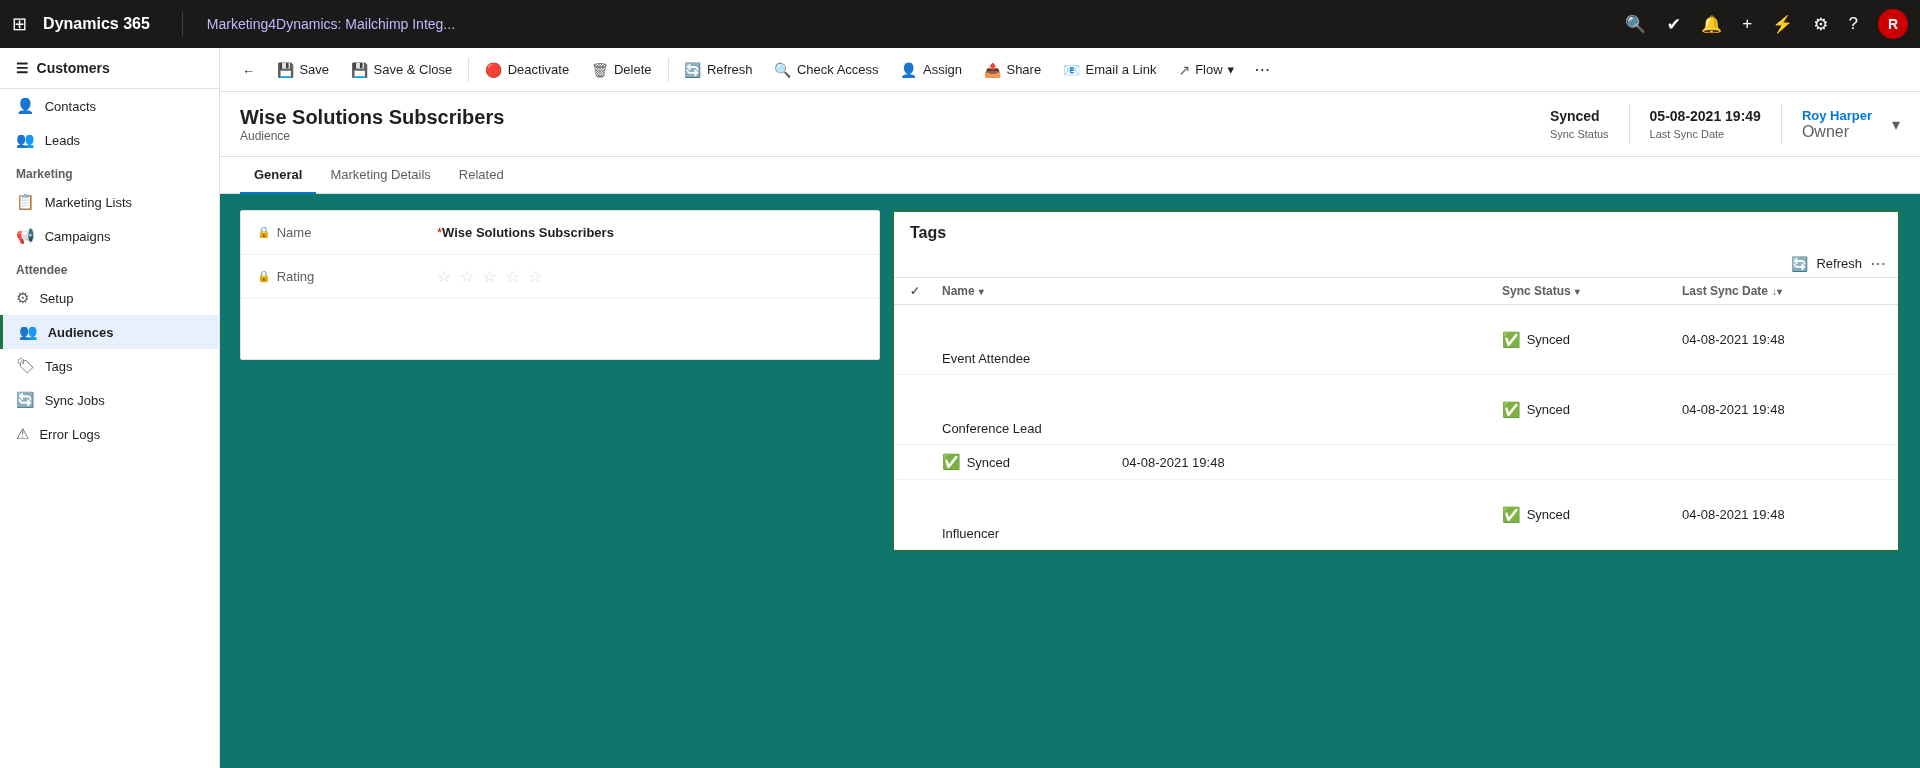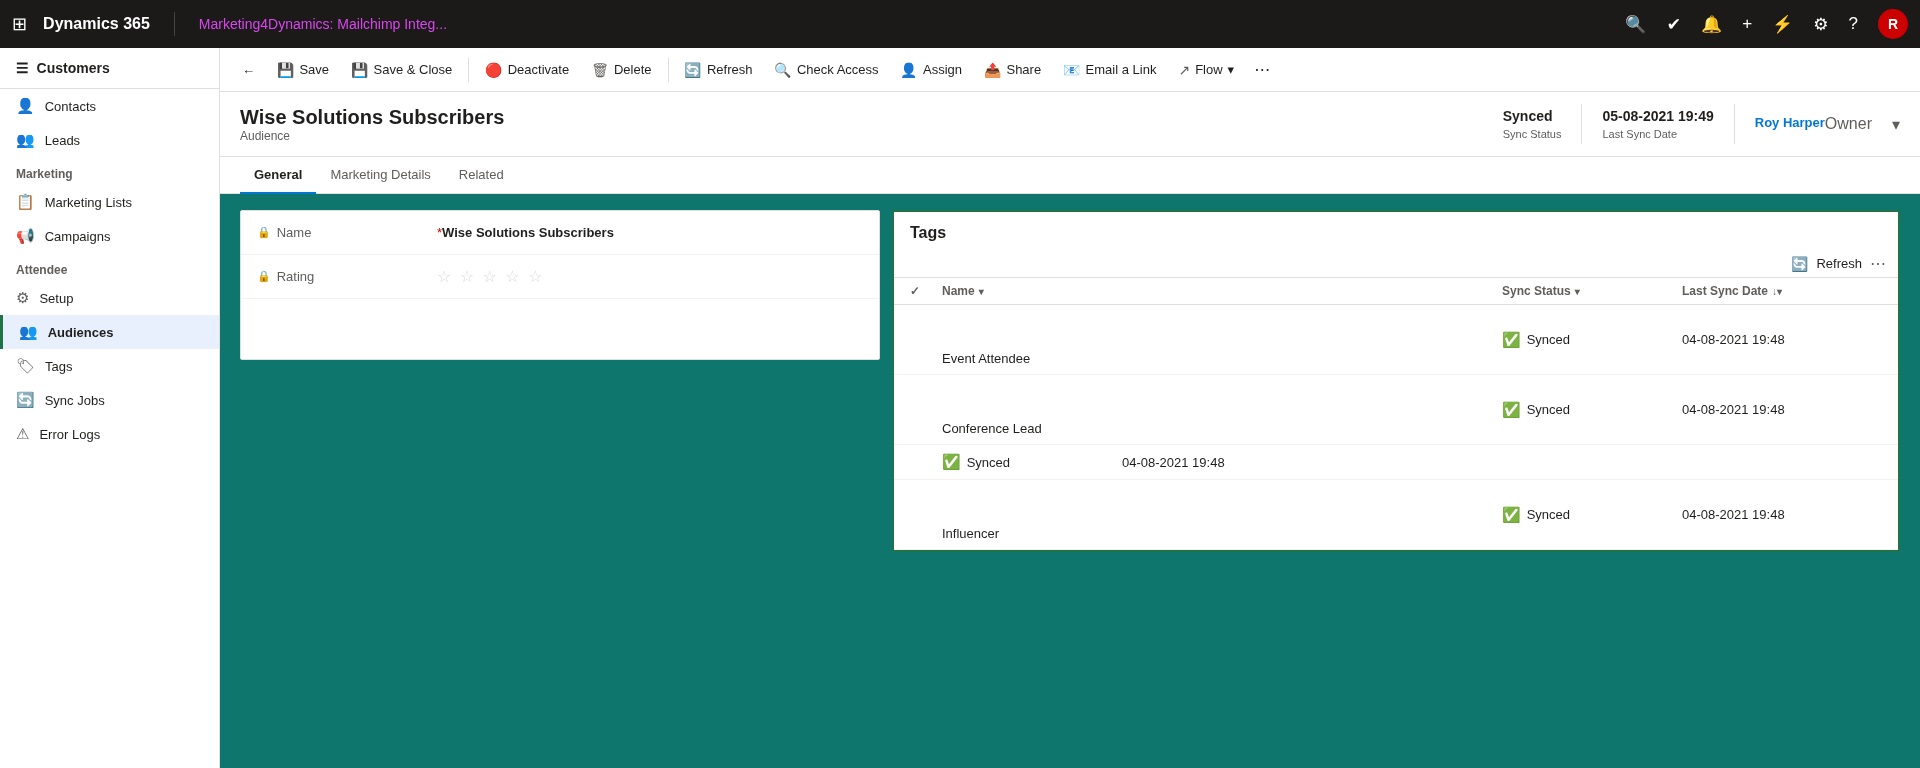--- a/index.html
+++ b/index.html
@@ -9,23 +9,23 @@
     .top-nav {
       background: #1b1a19;
       height: 48px;
       display: flex;
       align-items: center;
       padding: 0 12px;
       gap: 16px;
       color: #fff;
     }
     .top-nav .app-grid-icon { font-size: 18px; cursor: pointer; color: #fff; }
-    .top-nav .brand { font-size: 16px; font-weight: 600; color: #fff; }
+    .top-nav .brand { font-size: 16px; font-weight: 600; color: #fff; margin-right: 8px; }
     .top-nav .divider-v { width: 1px; height: 24px; background: #444; margin: 0 8px; }
-    .top-nav .app-name { color: #d946ef; font-size: 14px; }
+    .top-nav .app-name { color: #c4b5fd; font-size: 14px; }
     .top-nav .nav-icons { margin-left: auto; display: flex; align-items: center; gap: 20px; color: #fff; font-size: 17px; }
     .top-nav .nav-icon { cursor: pointer; color: #fff; }
     .top-nav .avatar { width: 30px; height: 30px; border-radius: 50%; background: #c00; display: flex; align-items: center; justify-content: center; font-size: 14px; font-weight: bold; color: #fff; cursor: pointer; }
 
     
     .main-layout { display: flex; height: calc(768px - 48px); }
 
     
     .sidebar {
       width: 220px;
@@ -116,21 +116,21 @@
       justify-content: space-between;
       border-bottom: 1px solid #e1dfdd;
     }
     .page-title-area .page-title { font-size: 20px; font-weight: 600; color: #201f1e; }
     .page-title-area .page-subtitle { font-size: 12px; color: #605e5c; }
     .page-header-right { display: flex; align-items: center; gap: 20px; }
     .sync-status-block { display: flex; align-items: flex-start; gap: 4px; flex-direction: column; }
     .sync-status-label { font-size: 14px; font-weight: 600; color: #201f1e; }
     .sync-status-sub { font-size: 11px; color: #605e5c; }
     .divider-v2 { width: 1px; height: 40px; background: #e1dfdd; }
-    .owner-block { display: flex; flex-direction: row; }
+    .owner-block { display: flex; flex-direction: column; }
     .owner-name { font-size: 13px; color: #0078d4; font-weight: 600; cursor: pointer; }
     .owner-label { font-size: 16px; color: #605e5c; }
     .header-chevron { font-size: 16px; color: #605e5c; cursor: pointer; }
 
     
     .tabs-bar {
       background: #fff;
       display: flex;
       align-items: center;
       padding: 0 20px;

